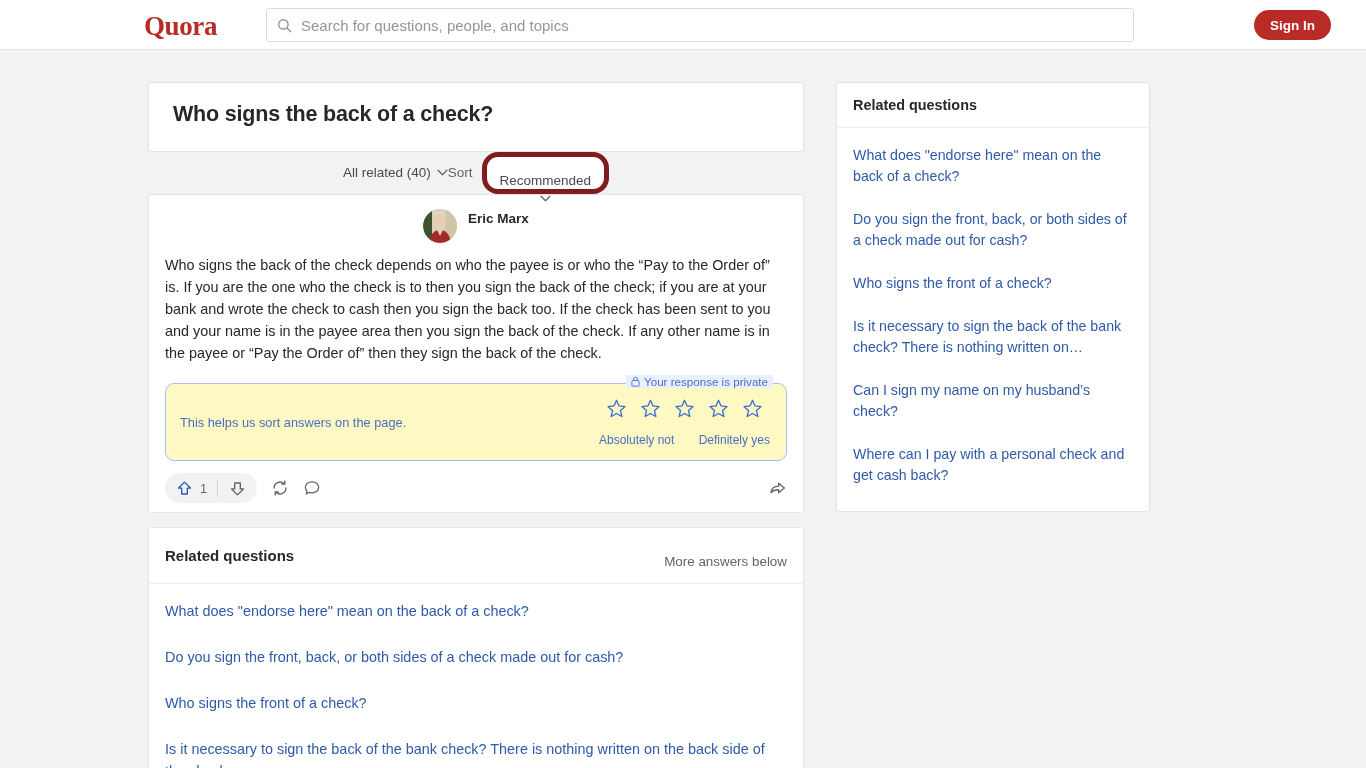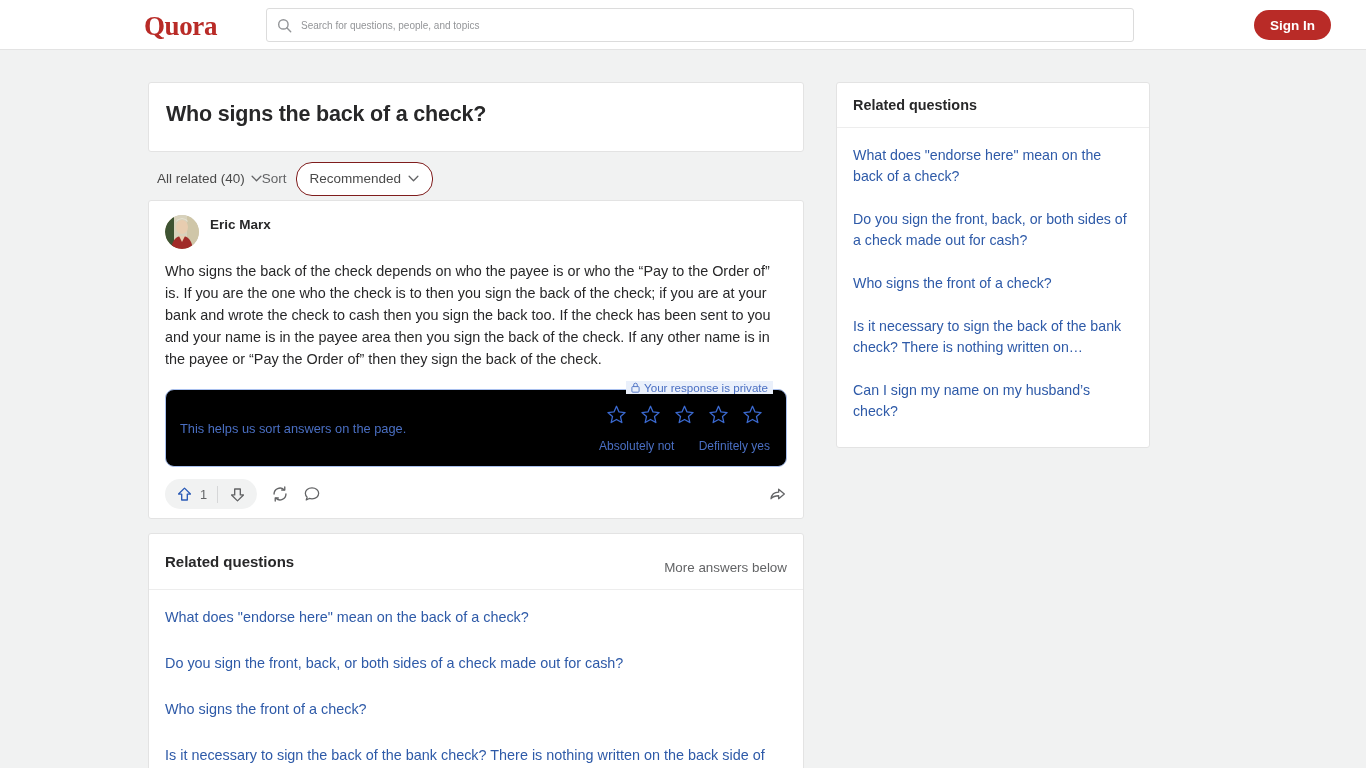--- a/index.html
+++ b/index.html
@@ -49,21 +49,21 @@
     background: #fff;
     display: flex;
     align-items: center;
     padding: 0 10px;
   }
   .search-icon { width: 15px; height: 15px; flex: 0 0 auto; margin-right: 9px; }
   .search-input {
     border: none;
     outline: none;
     font-family: "Liberation Sans", sans-serif;
-    font-size: 10px;
+    font-size: 15px;
     color: #282829;
     width: 100%;
     background: transparent;
   }
   .search-input::placeholder { color: #939598; }
 
   .signin-btn {
     position: absolute;
     right: 35px;
     top: 10px;
@@ -95,59 +95,61 @@
   }
 
   
   .q-card { padding: 18px 17px 22px 17px; }
   .q-title {
     font-size: 21.5px;
     font-weight: bold;
     color: #282829;
     line-height: 1.3;
     letter-spacing: -0.2px;
+    margin-left: 7px;
   }
 
   
   .filter-bar {
     display: flex;
     align-items: center;
-    justify-content: flex-start;
+    justify-content: center;
     height: 42px;
     padding: 0 9px 0 9px;
-    margin-top: 6px;
+    margin-top: 0;
   }
   .all-related {
     display: flex;
     align-items: center;
     gap: 6px;
     font-size: 13.5px;
     color: #4a4a4a;
     cursor: pointer;
   }
   .sort-group { display: flex; align-items: center; gap: 9px; }
   .sort-label { font-size: 13.5px; color: #636466; }
   .sort-pill {
     display: flex;
     align-items: center;
     gap: 7px;
-    border: 1px solid #7f1d1d;
+    border: 5px solid #7f1d1d;
     border-radius: 16px;
     background: #fff;
     height: 30px;
     padding: 16px 13px;
     font-size: 13.5px;
     color: #4a4a4a;
     cursor: pointer;
+    flex-direction: column;
   }
   .chev { width: 11px; height: 7px; flex: 0 0 auto; }
 
   
   .answer-card { padding: 14px 16px 0 16px; }
-  .author-row { display: flex; align-items: flex-start; gap: 11px; }
+  .author-row { display: flex; align-items: flex-start; gap: 11px; justify-content: center; }
   .avatar {
     width: 34px; height: 34px; border-radius: 50%;
     flex: 0 0 auto; overflow: hidden;
     background: #cfc9b4;
     position: relative;
   }
   .author-meta { padding-top: 1px; }
   .author-name {
     font-size: 13.5px; font-weight: bold; color: #282829;
     cursor: pointer; line-height: 1.35;
@@ -163,21 +165,21 @@
     line-height: 1.52;
     color: #282829;
   }
 
   
   .rating-box {
     position: relative;
     margin-top: 19px;
     border: 1px solid #a9c0ee;
     border-radius: 9px;
-    background: #000000;
+    background: #fef9c3;
     padding: 14px 14px 13px 14px;
     display: flex;
     align-items: center;
     justify-content: space-between;
   }
   .private-badge {
     position: absolute;
     top: -9px;
     right: 13px;
     background: #eaf0fb;
@@ -439,16 +441,17 @@
 
   <div class="side-col">
     <div class="card">
       <div class="side-head">Related questions</div>
       <div class="side-list">
         <a class="side-link">What does "endorse here" mean on the back of a check?</a>
         <a class="side-link">Do you sign the front, back, or both sides of a check made out for cash?</a>
         <a class="side-link">Who signs the front of a check?</a>
         <a class="side-link">Is it necessary to sign the back of the bank check? There is nothing written on…</a>
         <a class="side-link">Can I sign my name on my husband’s check?</a>
+        <a class="side-link">Where can I pay with a personal check and get cash back?</a>
       </div>
     </div>
   </div>
 </div>
 
 </body></html>

